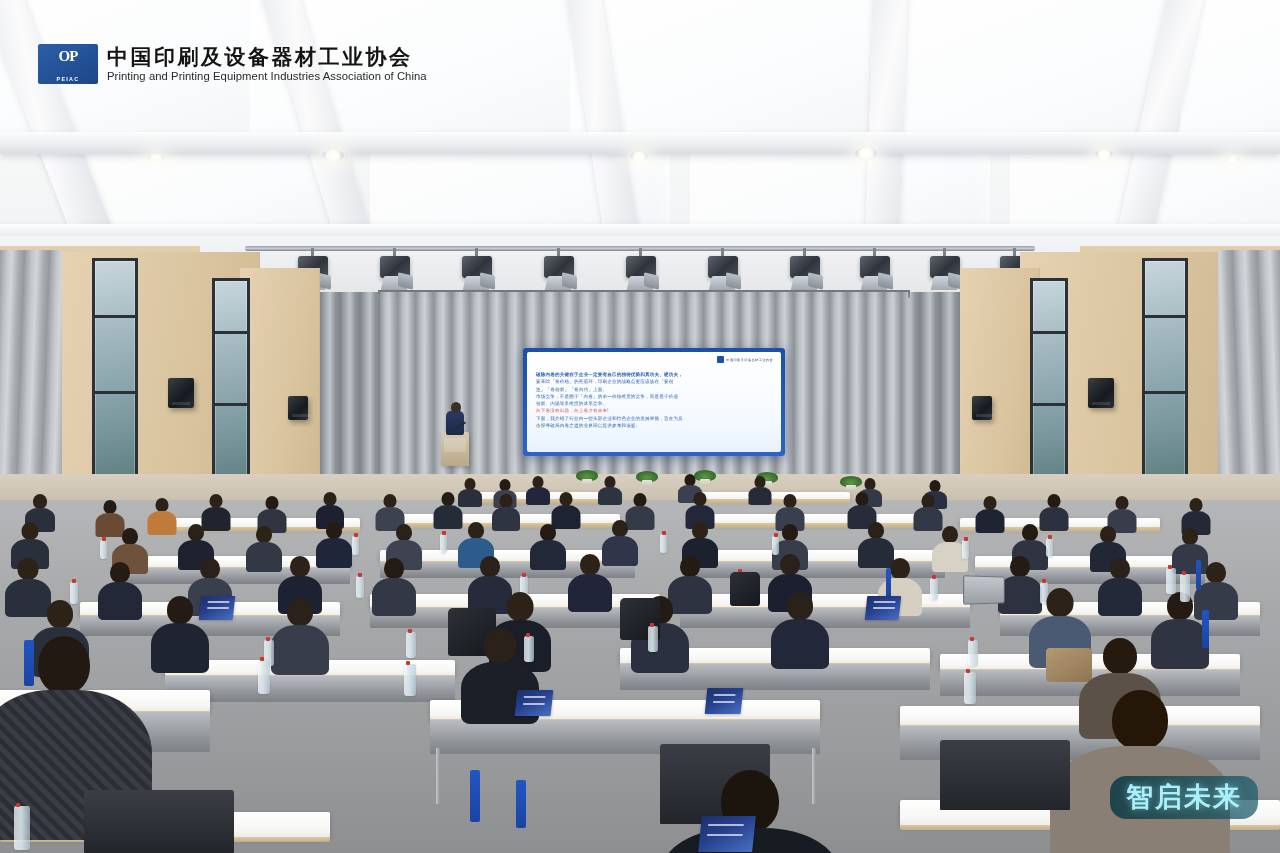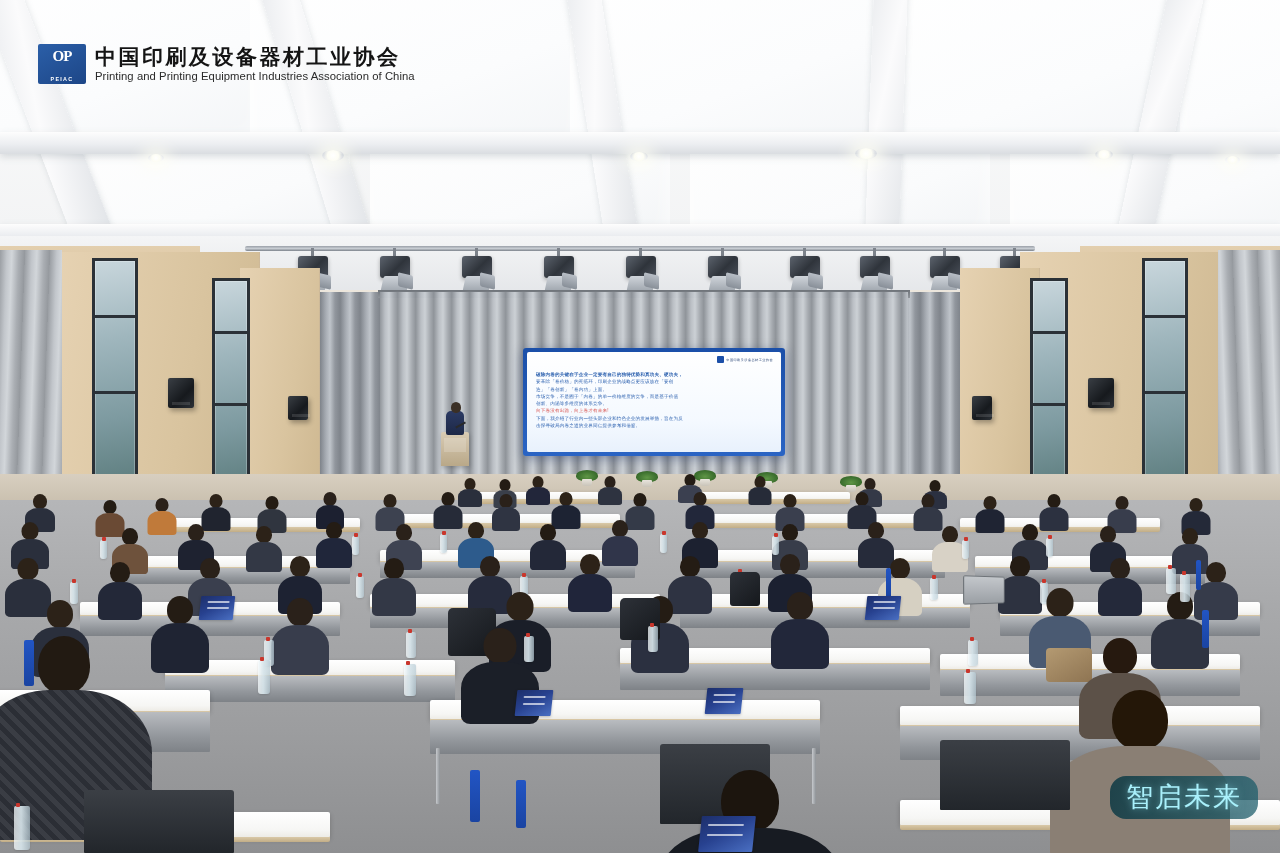--- a/index.html
+++ b/index.html
@@ -312,21 +312,21 @@
     border-radius: 4px;
   }
 
   
   .logo-overlay {
     position: absolute; left: 38px; top: 44px;
     display: flex; align-items: center; gap: 9px;
     z-index: 40;
   }
   .logo-mark {
-    width: 48px; height: 40px;
+    width: 60px; height: 40px;
     background: linear-gradient(150deg,#2b5fa8,#1d4687);
     position: relative; border-radius: 2px;
     display: flex; flex-direction: column;
     align-items: center; justify-content: flex-start;
     padding-top: 4px;
   }
   .logo-mark .op {
     font-size: 15px; font-weight: bold; color: #ffffff;
     letter-spacing: -1px; line-height: 17px;
     font-family: "Liberation Serif", serif;
@@ -350,21 +350,21 @@
   .watermark {
     position: absolute; right: 22px; bottom: 34px;
     z-index: 40; text-align: right;
     font-family: "Liberation Sans", sans-serif;
   }
   .wm-line1 {
     display: inline-block;
     background: linear-gradient(100deg,rgba(16,58,68,0.88),rgba(26,92,106,0.72));
     border-radius: 16px;
     padding: 3px 16px 4px 16px;
-    font-size: 27px; font-weight: normal;
+    font-size: 27px; font-weight: bold;
     color: #a9f0fb; letter-spacing: 2px;
     text-shadow: 0 0 7px rgba(150,240,255,0.55);
   }
   .wm-line2 {
     display: block; margin-top: 2px; margin-right: 6px;
     font-size: 27px; font-weight: bold;
     letter-spacing: 2px;
     background: linear-gradient(180deg,#e4fdff 0%,#9ae9f8 50%,#4fc4dd 100%);
     -webkit-background-clip: text; background-clip: text;
     -webkit-text-fill-color: transparent; color: #9ae9f8;

